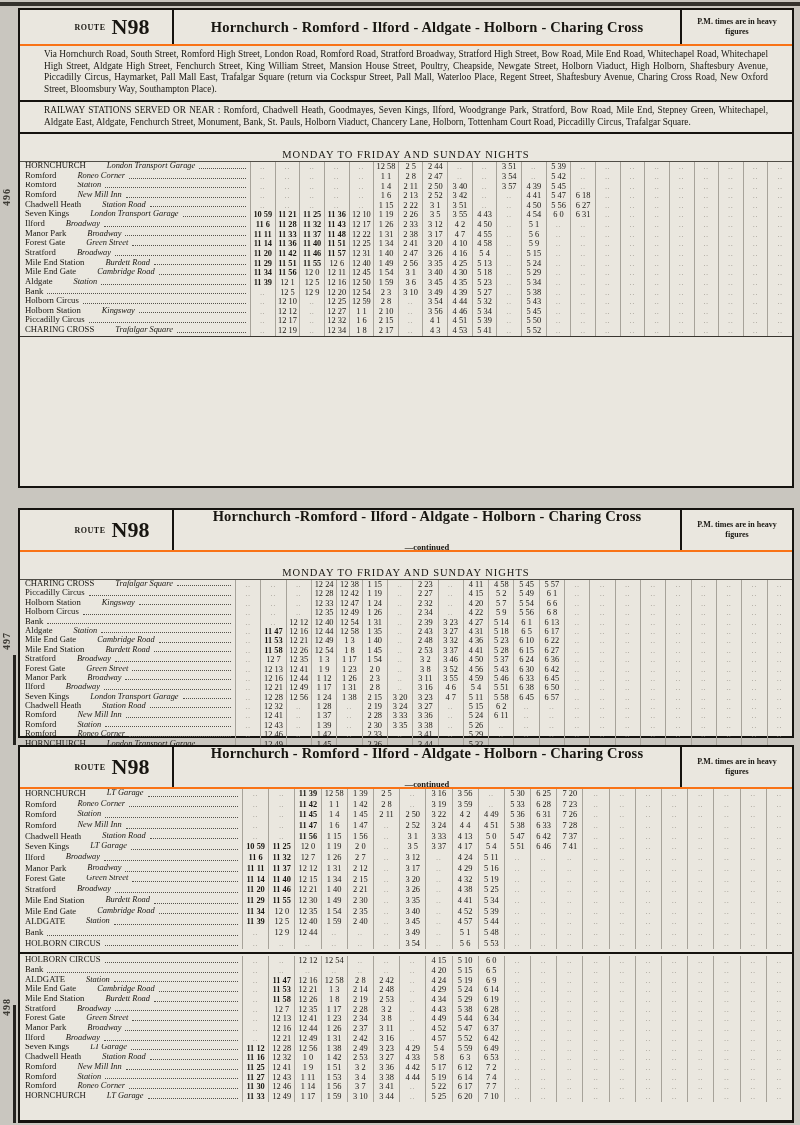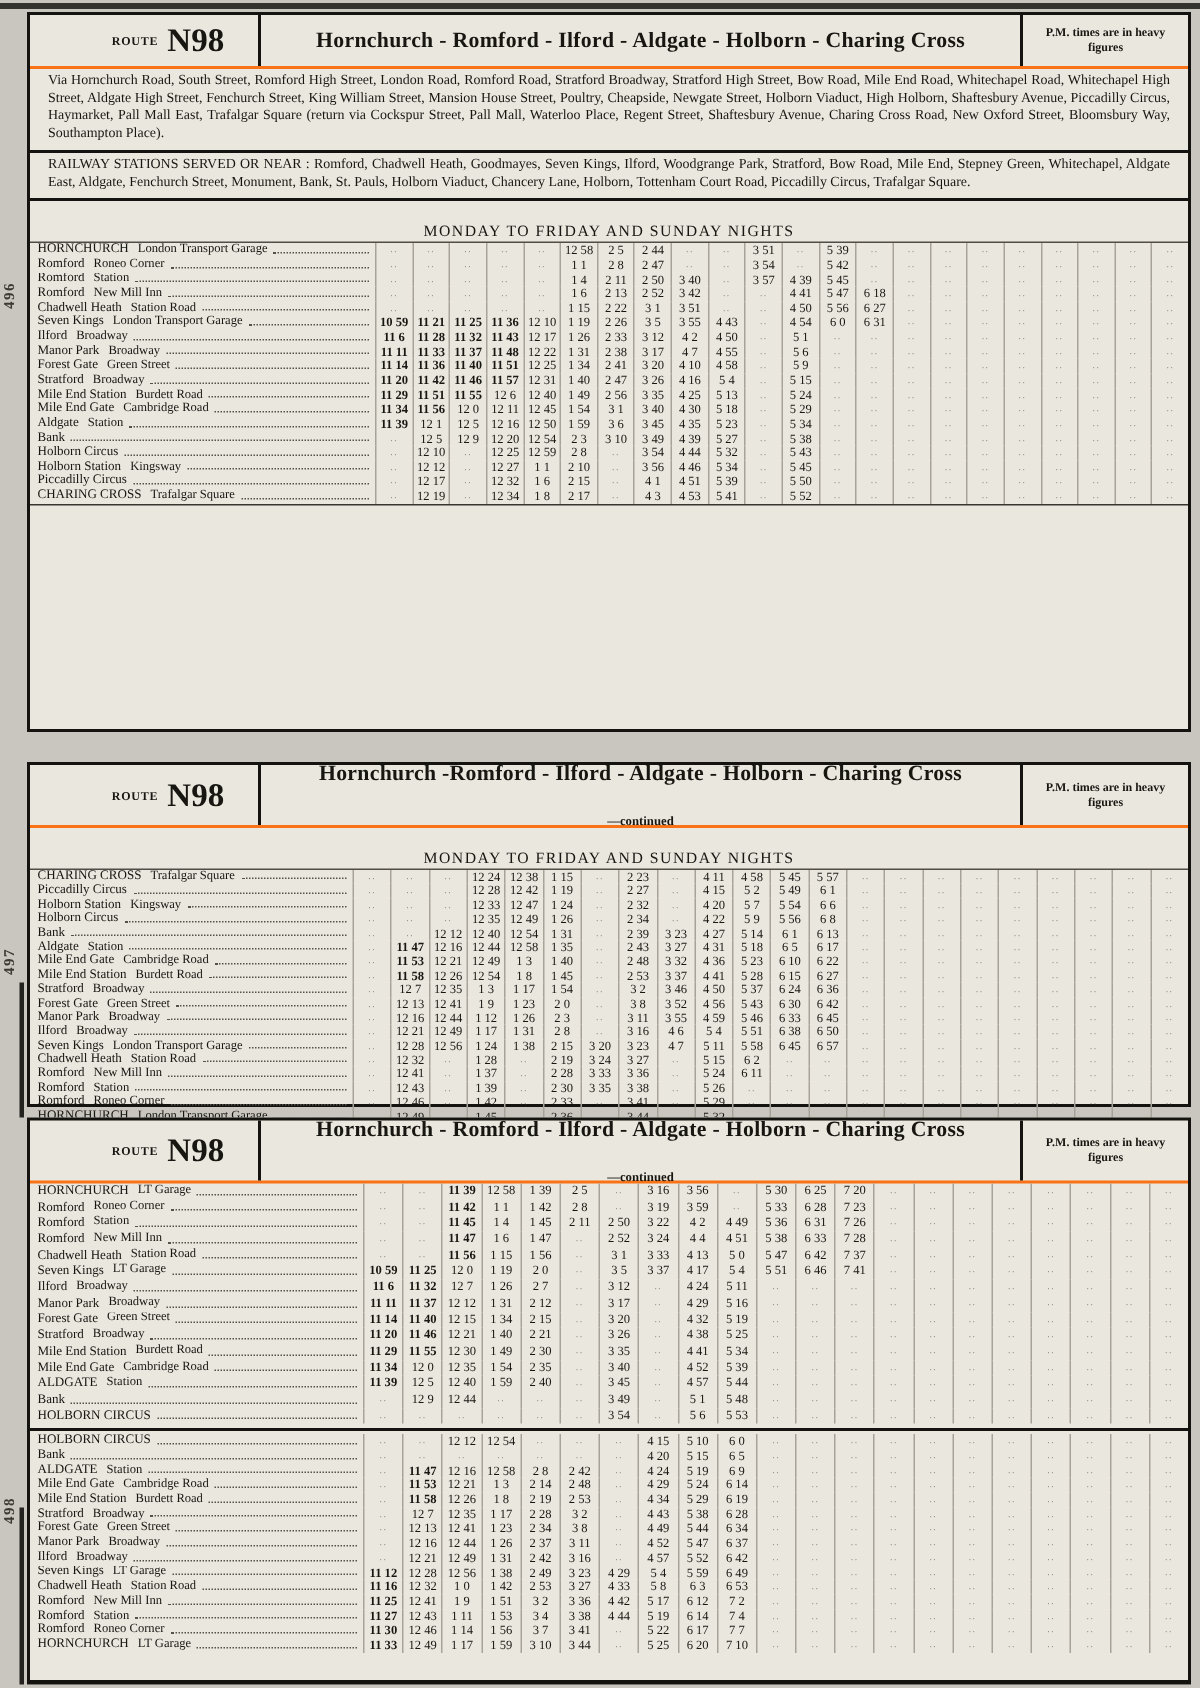--- a/index.html
+++ b/index.html
@@ -28,35 +28,35 @@
   .p1 .hdr{height:34px;}
   .p2 .hdr,.p3 .hdr{height:40px;}
   .route{width:120px;display:flex;align-items:center;justify-content:center;gap:6px;border-right:2px solid #15130f;}
   .route .lbl{font-size:8px;letter-spacing:.5px;font-weight:bold;}
   .route .num{font-size:22px;font-weight:bold;}
   .titlebox{flex:1;display:flex;flex-direction:column;align-items:center;justify-content:center;}
   .title{font-size:14.5px;font-weight:bold;letter-spacing:.2px;white-space:nowrap;}
   .cont{font-size:8.5px;font-weight:bold;margin-top:17px;}
   .note{width:100px;border-left:2px solid #15130f;display:flex;align-items:center;justify-content:center;
         text-align:center;font-size:8px;font-weight:bold;line-height:10px;padding:0 5px;}
-  .para{font-size:9.3px;line-height:11.7px;text-align:justify;padding:3px 12px 4px;border-bottom:2px solid #15130f;flex:0 0 auto;}
+  .para{font-size:9.3px;line-height:11.7px;text-align:justify;padding:3px 24px 4px;border-bottom:2px solid #15130f;flex:0 0 auto;}
   .dayhead{text-align:center;font-size:10.5px;letter-spacing:1px;padding:15px 0 1px;border-bottom:1px solid #504d46;font-weight:normal;flex:0 0 auto;}
   .p3 .dayhead{border-bottom:2px solid #15130f;font-weight:bold;}
   .tt{flex:0 0 auto;}
   .trow{display:flex;height:var(--rh);line-height:var(--rh);align-items:stretch;}
   .tt1 .trow{--rh:9.65px;}
   .tt2 .trow{--rh:9.4px;}
   .tt3a .trow{--rh:10.7px;}
   .tt3b .trow{--rh:9.7px;}
   .station{display:flex;align-items:flex-end;padding:0 0 1px 5px;box-sizing:border-box;overflow:hidden;}
   .tt1 .station{width:230px;}
   .tt2 .station{width:215px;}
   .tt3a .station,.tt3b .station{width:222px;}
   .snm{font-size:8.7px;white-space:nowrap;}
-  .sdt{font-size:8.4px;white-space:nowrap;padding-left:6px;}
+  .sdt{font-size:8.4px;font-style:italic;white-space:nowrap;padding-left:21px;}
   .leader{flex:1;border-bottom:1px dotted #55524b;margin:0 4px 2px 4px;min-width:4px;}
   .tcell{flex:1 1 0;min-width:0;border-left:1px solid #a7a39a;text-align:center;font-size:8.4px;overflow:hidden;white-space:nowrap;}
   .tcell.pm{font-weight:bold;}
   .tcell.dots{color:#8d897f;font-size:6.5px;letter-spacing:1px;}
   .filler{flex:1 1 auto;border-top:1px solid #38352f;}
   .divider{border-top:2px solid #15130f;margin:3px 0 2px 0;flex:0 0 auto;}
   .padbot{flex:1 1 auto;}
 </style>
 </head>
 <body>

